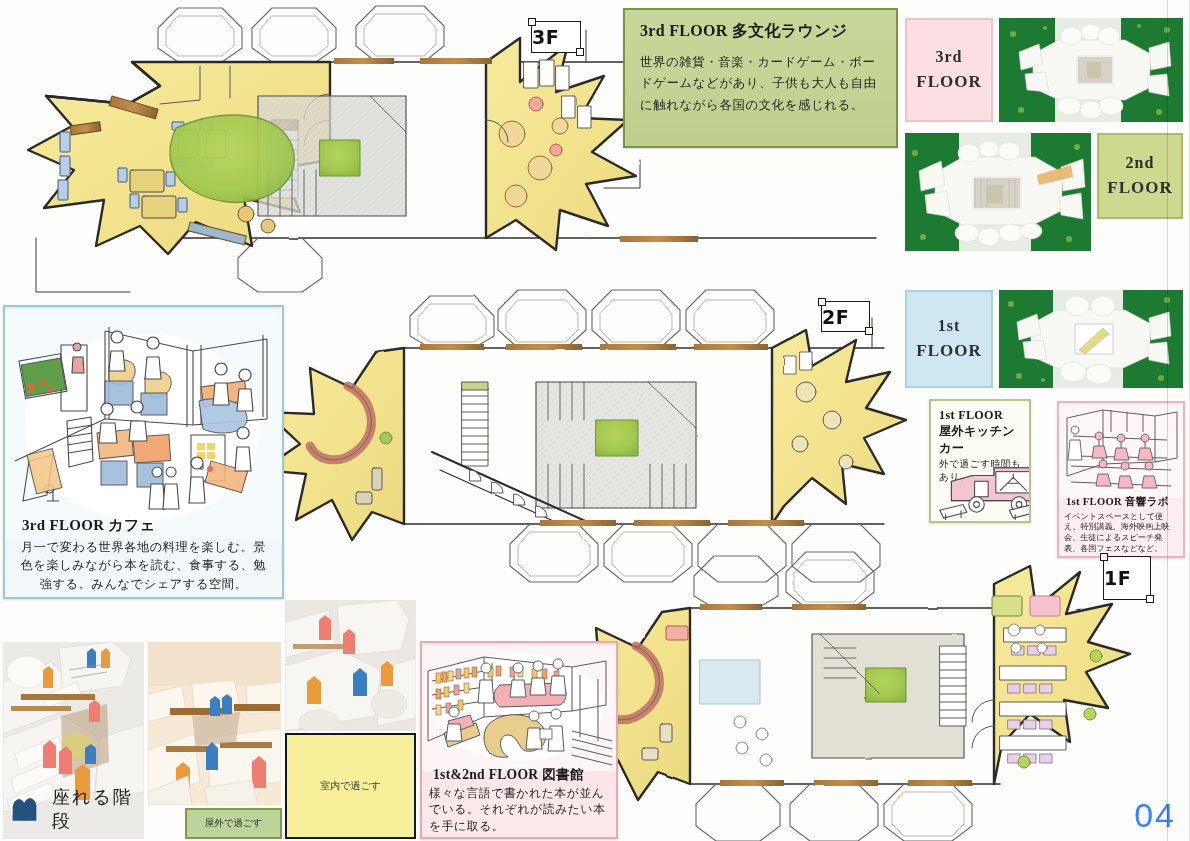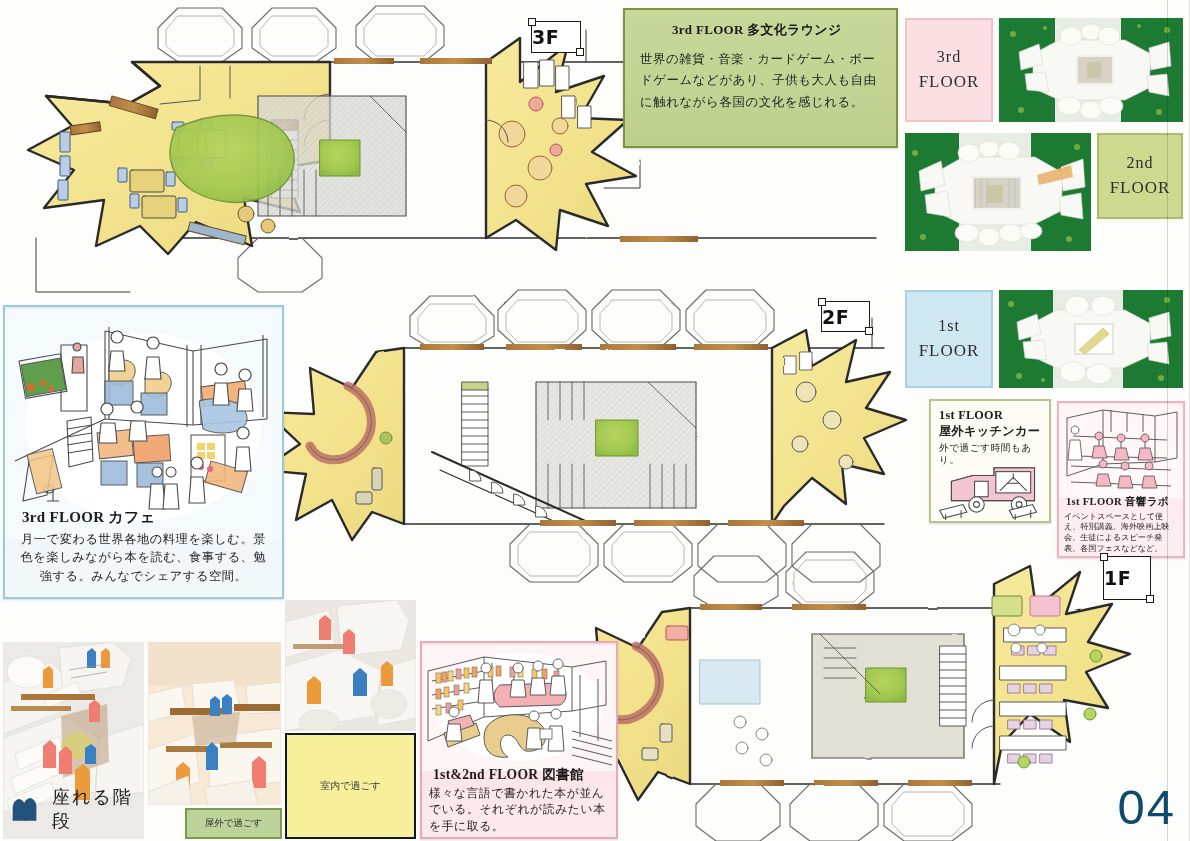--- a/index.html
+++ b/index.html
@@ -31,21 +31,21 @@
     letter-spacing:.6px;
   }
 
   
   #p-lounge{
     left:623px;top:8px;width:275px;height:140px;
     background:linear-gradient(180deg,#c8d79a 0%, #c2d393 60%, #bccd8c 100%);
     border-color:#7e9243;
     padding:11px 13px 8px 15px;
   }
-  #p-lounge .ttl{font-size:13px;margin-bottom:9px;margin-left:32px;}
+  #p-lounge .ttl{font-size:16px;margin-bottom:9px;}
   #p-lounge .body{font-size:12.4px;line-height:1.72;}
 
   
   #p-teacher{
     left:690px;top:172px;width:212px;height:100px;
     background:linear-gradient(180deg,#f6dc74 0%, #f4d85f 55%, #efd154 100%);
     border-color:#c9a92c;
     padding:9px 11px 6px 12px;
   }
   #p-teacher .ttl{font-size:13.4px;margin-bottom:7px;}
@@ -53,39 +53,39 @@
 
   
   #p-cafe{
     left:3px;top:305px;width:281px;height:294px;
     background:linear-gradient(180deg,#dff0f7 0%,#eaf4f9 40%,#f3f8fa 100%);
     border-color:#9cc9dd;
     padding:0;
     overflow:hidden;
   }
   #p-cafe .cap{
-    position:absolute;left:0;right:0;bottom:12px;padding:0 10px;
+    position:absolute;left:0;right:0;bottom:4px;padding:0 10px;
   }
   #p-cafe .ttl{font-size:15px;margin:0 0 3px 7px;}
   #p-cafe .body{font-size:12.2px;line-height:1.5;text-align:center;}
 
   
   #p-library{
     left:420px;top:641px;width:198px;height:198px;
     background:linear-gradient(180deg,#fbdfe4 0%, #fbe3e7 45%, #fde9ec 100%);
     border-color:#e9a9b6;
     padding:0;overflow:hidden;
   }
   #p-library .cap{position:absolute;left:0;right:0;bottom:3px;padding:0 7px;}
   #p-library .ttl{font-size:13.6px;margin:0 0 1px 4px;}
   #p-library .body{font-size:11.8px;line-height:1.38;}
 
   
   #p-kitchen{
-    left:929px;top:399px;width:122px;height:124px;
+    left:929px;top:399px;width:102px;height:124px;
     background:#fdfdf6;
     border-color:#b8c48b;
     padding:6px 6px 0 8px;overflow:hidden;
   }
   #p-kitchen .ttl{font-size:12.2px;line-height:1.34;}
   #p-kitchen .body{font-size:9.6px;line-height:1.3;margin-top:2px;}
 
   
   #p-sound{
     left:1057px;top:401px;width:128px;height:157px;
@@ -98,20 +98,21 @@
   #p-sound .body{font-size:8.1px;line-height:1.34;letter-spacing:0;}
 
   
   .floorchip{
     position:absolute;box-sizing:border-box;
     display:flex;flex-direction:column;
     align-items:center;justify-content:center;
     font-family:"Liberation Serif", serif;
     color:#2e2e2e;letter-spacing:1px;
     border:2px solid rgba(0,0,0,.15);
+    font-weight:bold;
   }
   .floorchip .l1{font-size:16px;margin-bottom:6px;}
   .floorchip .l2{font-size:17px;}
   #chip-3{left:905px;top:18px;width:88px;height:104px;background:#fbdfe2;border-color:#f0c3c9;}
   #chip-2{left:1097px;top:133px;width:86px;height:86px;background:#cdd98e;border-color:#aebb6a;}
   #chip-1{left:905px;top:290px;width:88px;height:98px;background:#cfe7f0;border-color:#a8d2e2;}
 
   
   .photo{position:absolute;overflow:hidden;box-sizing:border-box;}
   .photo.green{background:#1d7a33;}
@@ -156,21 +157,21 @@
   .plantag::before{left:-4px;top:-4px;}
   .plantag::after{right:-4px;bottom:-4px;}
   #tag-3f{left:531px;top:21px;width:50px;height:32px;}
   #tag-2f{left:821px;top:301px;width:49px;height:31px;}
   #tag-1f{left:1103px;top:556px;width:48px;height:44px;}
 
   
   #pageno{
     position:absolute;right:14px;bottom:6px;
     font-family:"Liberation Sans", sans-serif;
-    font-size:49px;color:#0c4a6e;font-weight:300;letter-spacing:2px;
+    font-size:34px;color:#3b82f6;font-weight:300;letter-spacing:2px;
   }
 
   
   #plans{position:absolute;left:0;top:0;width:1190px;height:841px;pointer-events:none;}
 
   
   #edge{position:absolute;right:22px;top:0;width:1px;height:841px;background:rgba(0,0,0,.16);}
   #edge2{position:absolute;right:0;top:0;width:1px;height:841px;background:rgba(0,0,0,.10);}
 </style>
 </head>

